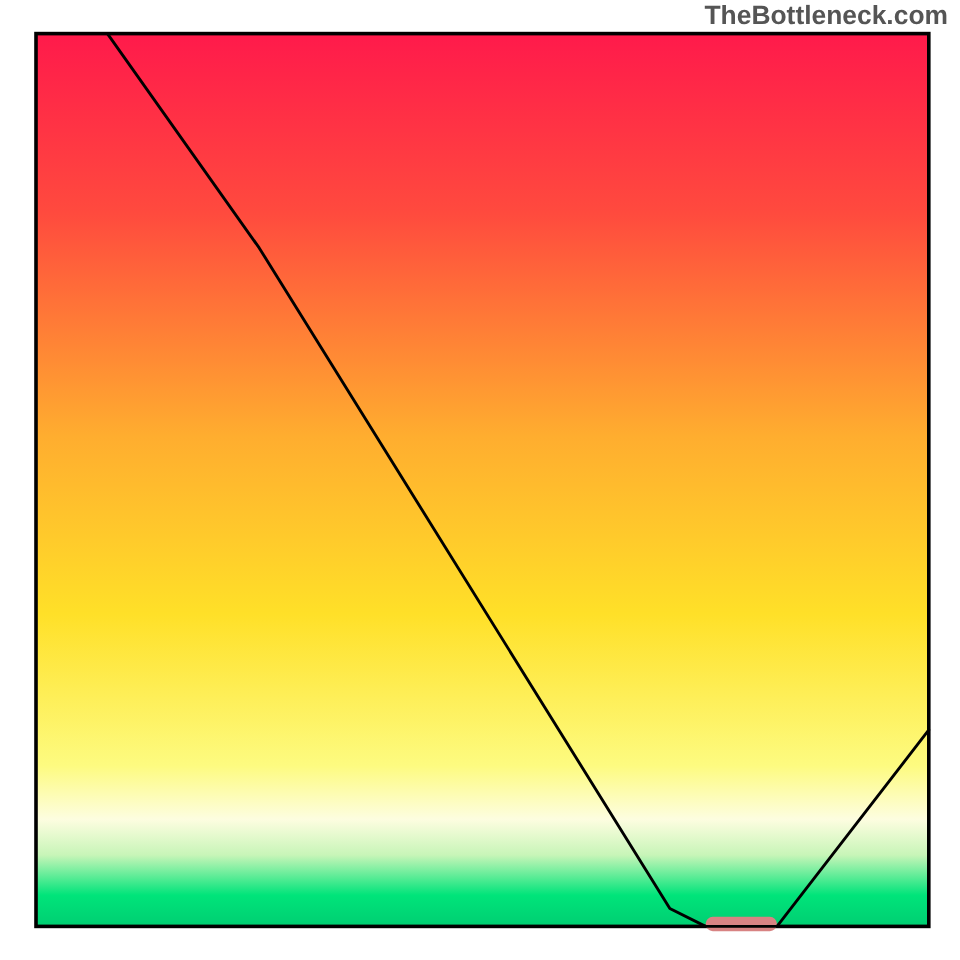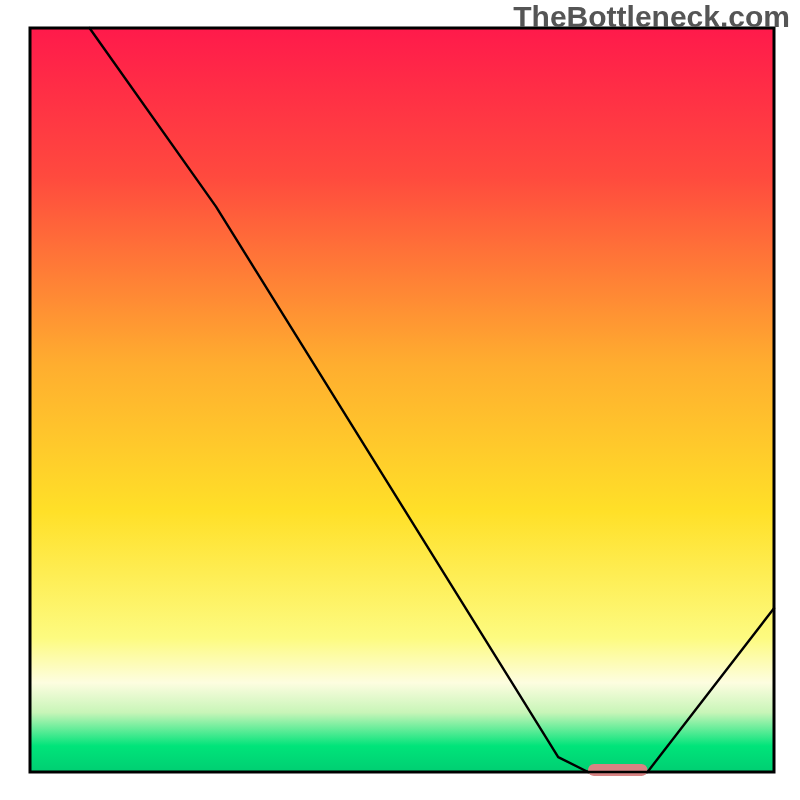--- a/index.html
+++ b/index.html
@@ -12,21 +12,21 @@
   }
   .container {
     position: relative;
     width: 800px;
     height: 800px;
   }
   .watermark {
     position: absolute;
     top: 0px;
     right: 10px;
-    font-size: 30px;
+    font-size: 22px;
     font-weight: bold;
     color: #555555;
     font-family: Arial, Helvetica, sans-serif;
     z-index: 10;
   }
   svg {
     position: absolute;
     top: 0;
     left: 0;
   }

